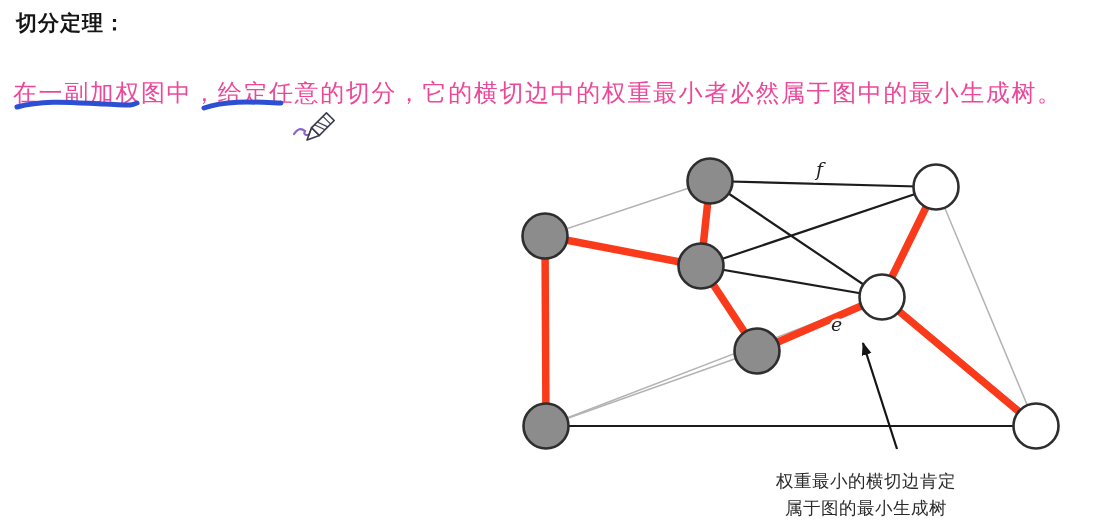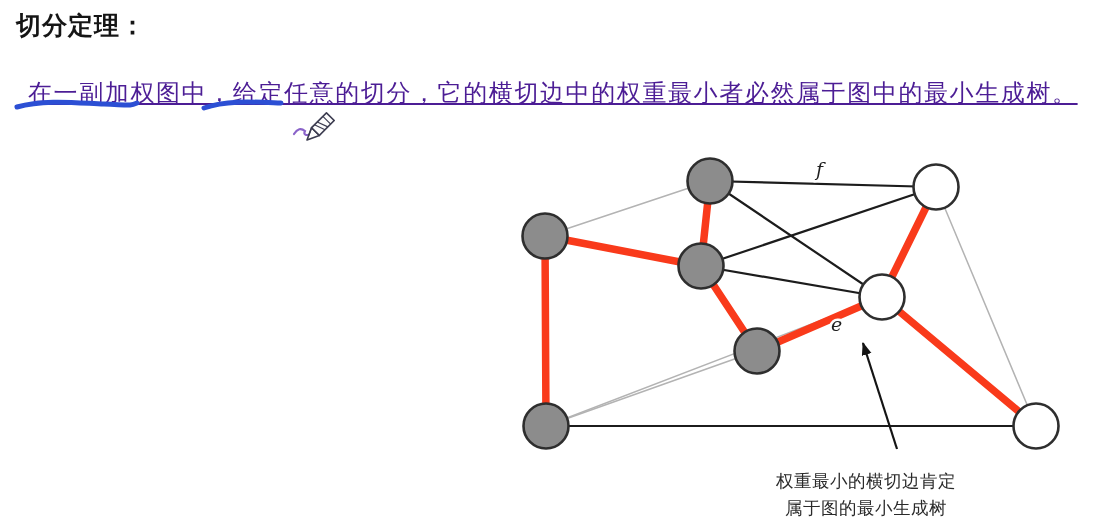--- a/index.html
+++ b/index.html
@@ -1,25 +1,25 @@
 <!DOCTYPE html>
 <html><head>
 <meta charset="utf-8">
 <style>
   * { margin: 0; padding: 0; box-sizing: border-box; }
   html, body { width: 1094px; height: 531px; background: #ffffff; }
   body { font-family: "Liberation Sans", "DejaVu Sans", sans-serif; position: relative; overflow: hidden; }
   .page { position: absolute; inset: 0; background: #ffffff; }
   .title {
     position: absolute; left: 16px; top: 9px;
-    font-size: 25px; font-weight: bold; color: #151515; letter-spacing: 1px;
+    font-size: 21px; font-weight: bold; color: #151515; letter-spacing: 1px;
   }
   .body-text {
-    position: absolute; left: 28px; top: 77px;
-    font-size: 24px; color: #4c1d95; letter-spacing: 1.6px; white-space: nowrap; text-decoration: underline;
+    position: absolute; left: 13px; top: 77px;
+    font-size: 24px; color: #ec4899; letter-spacing: 1.6px; white-space: nowrap;
   }
   svg.overlay { position: absolute; left: 0; top: 0; pointer-events: none; }
   .edge-label {
     font-family: "DejaVu Serif", "Liberation Serif", serif;
     font-style: italic; font-size: 19px; fill: #1f1f1f;
     paint-order: stroke; stroke: #ffffff; stroke-width: 5px; stroke-linejoin: round;
   }
   .caption { font-size: 17.5px; fill: #2a2a2a; text-anchor: middle; letter-spacing: 0.5px; }
   .arrow-line { stroke: #141414; stroke-width: 2.2; }
   .blue-ink { stroke-width: 5; fill: none; stroke-linecap: round; }

